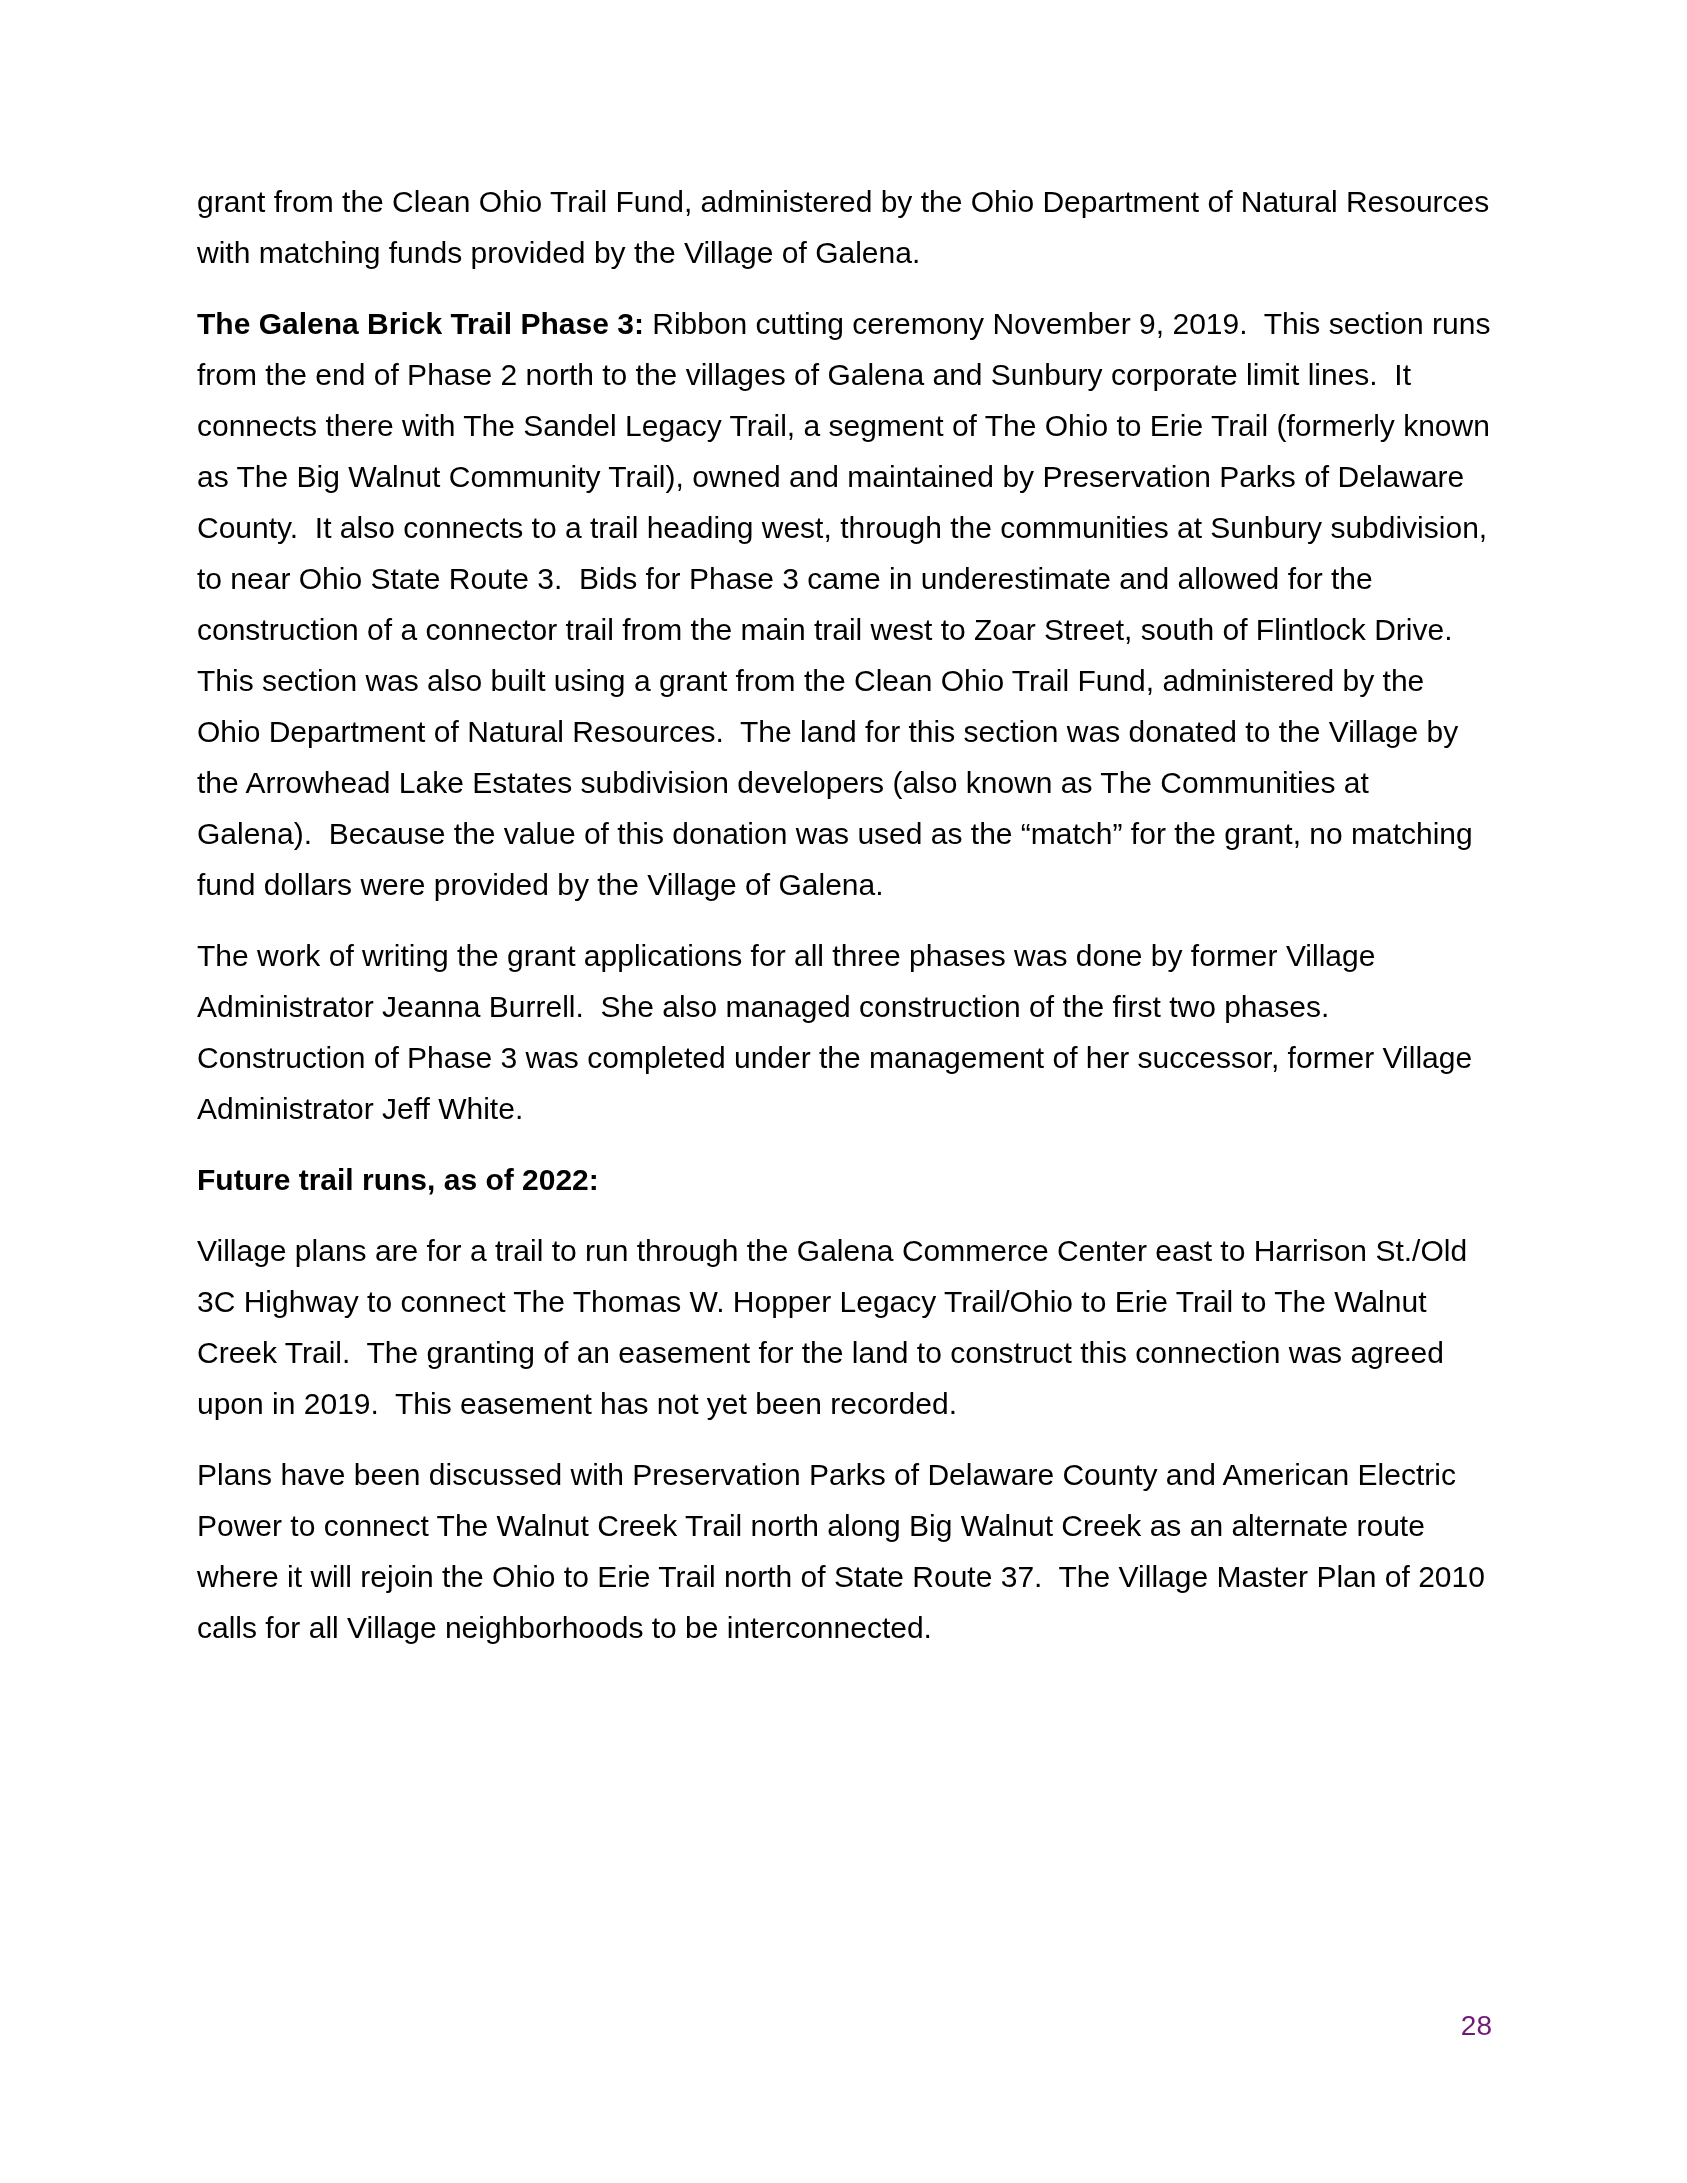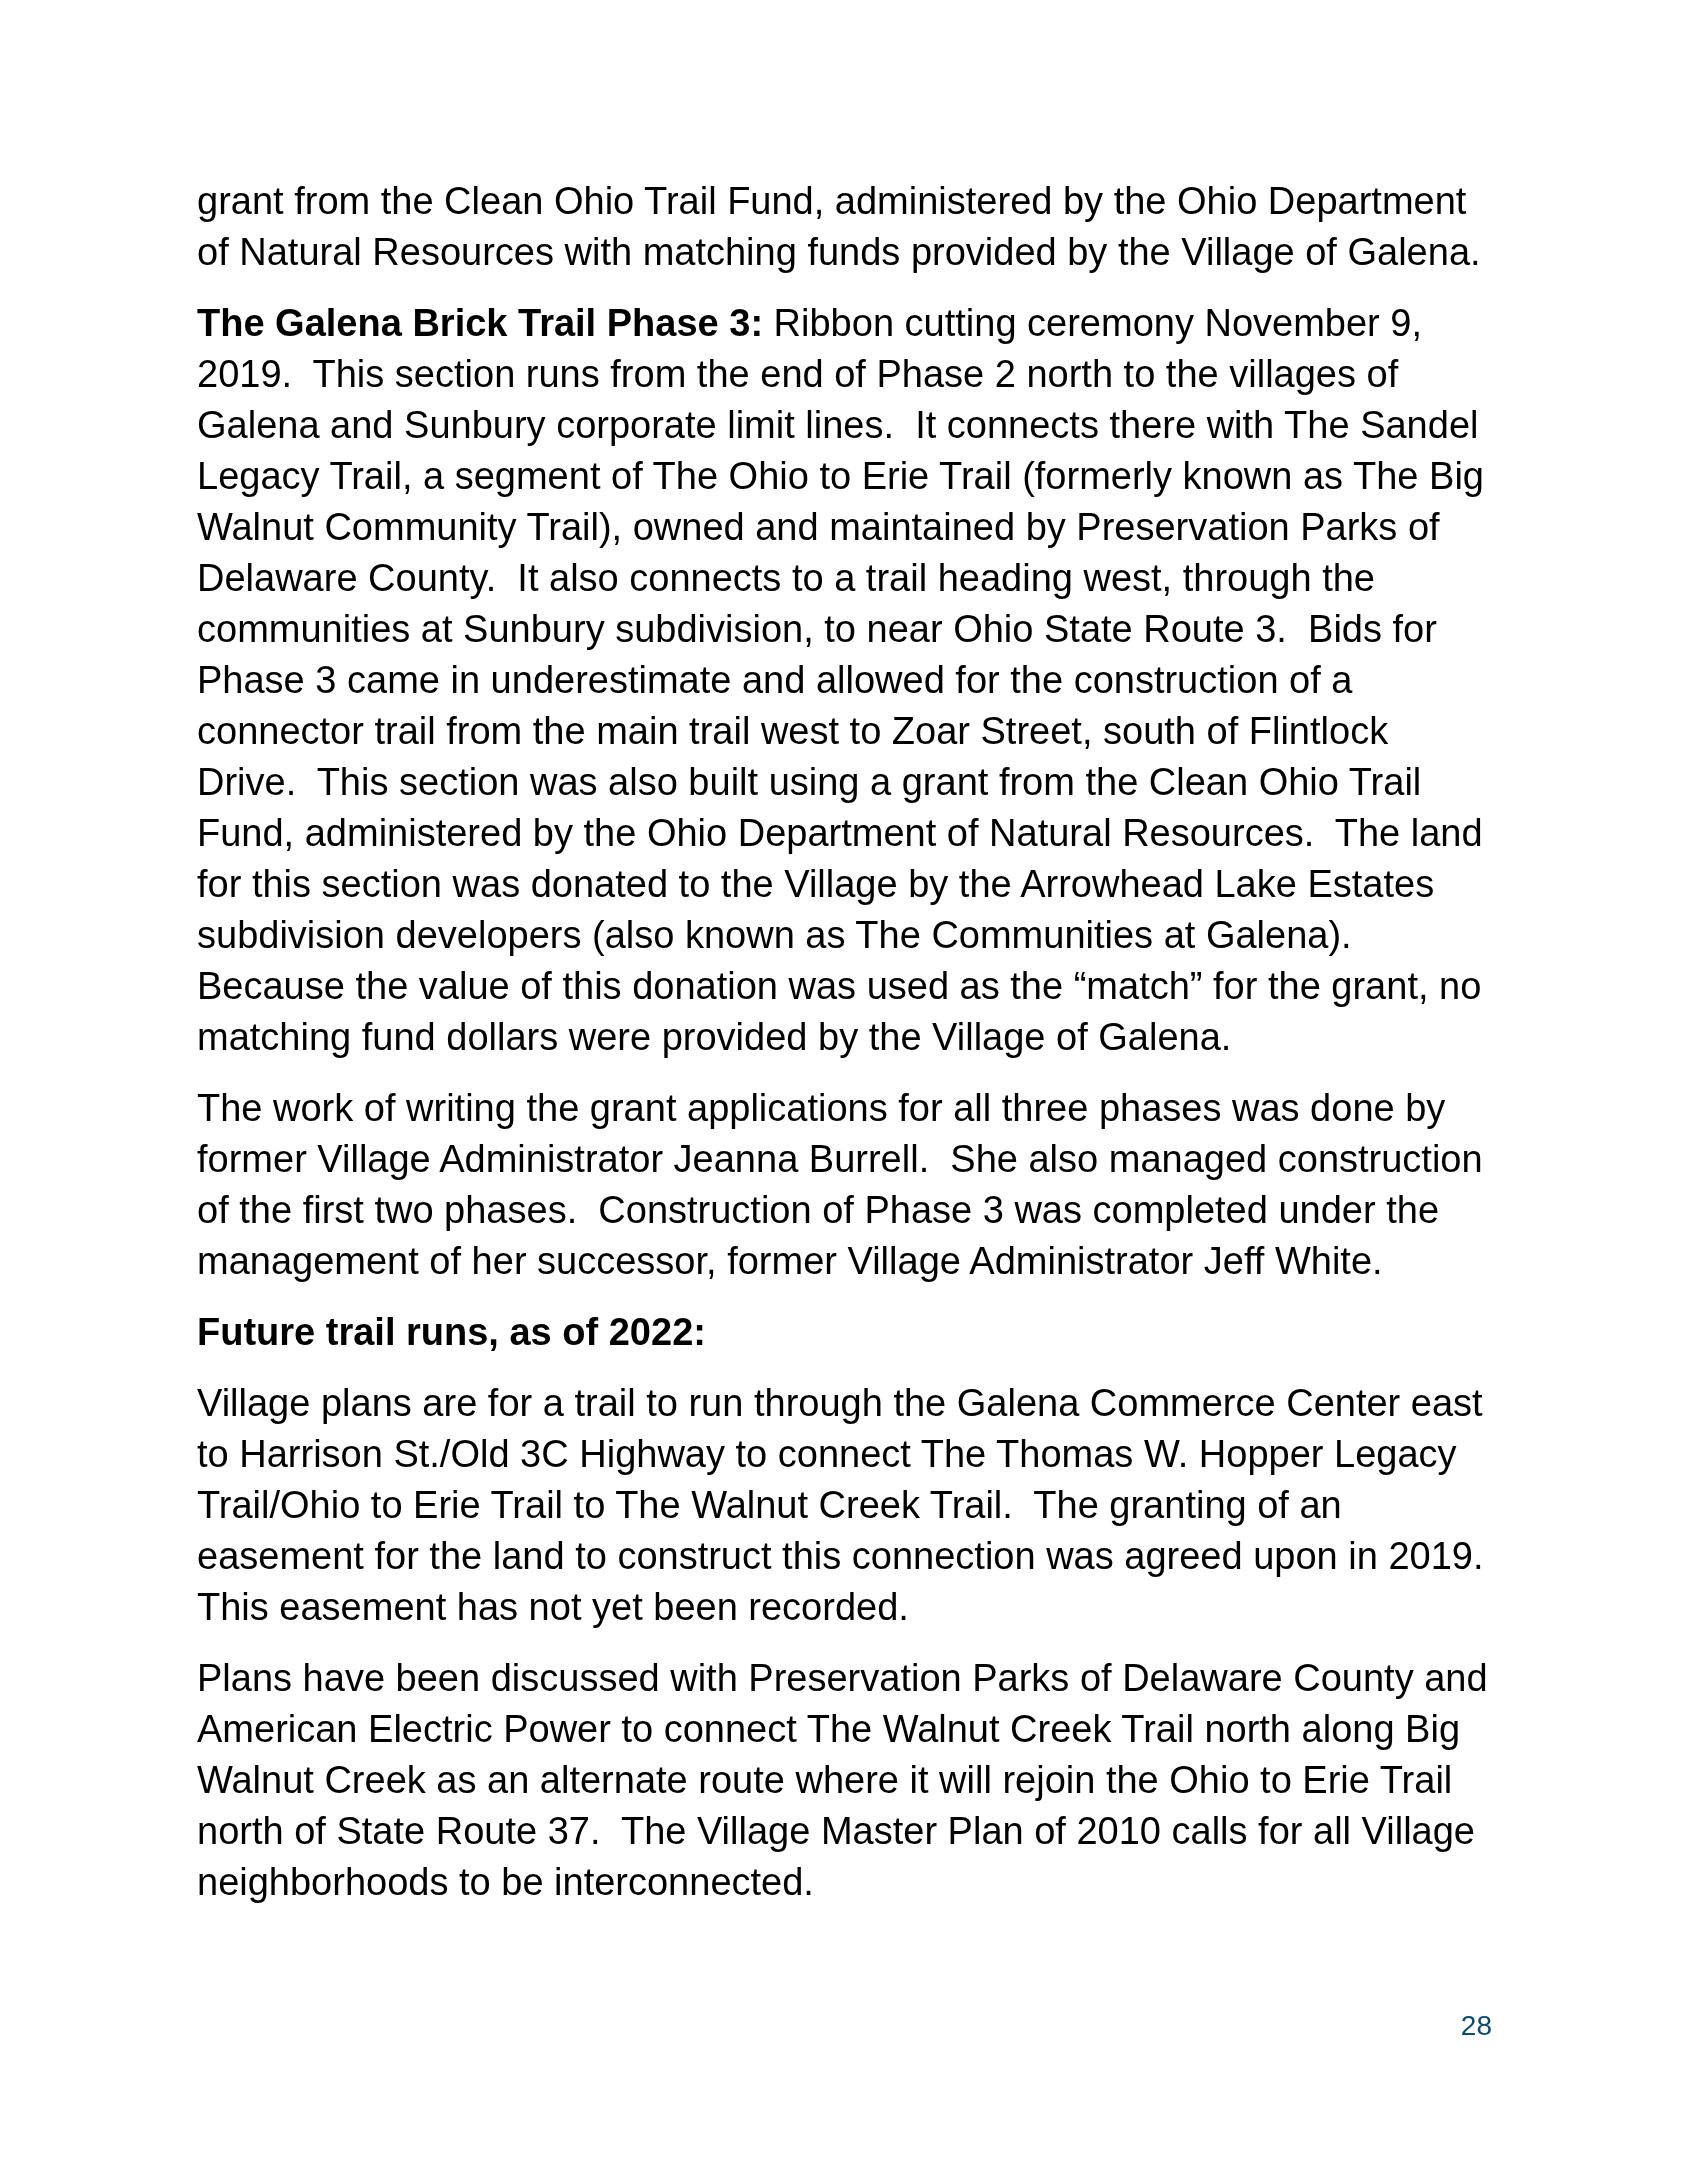--- a/index.html
+++ b/index.html
@@ -19,37 +19,37 @@
   .content {
     position: absolute;
     top: 0;
     left: 0;
     box-sizing: border-box;
     width: 1687px;
     padding: 176px 195px 0 197px;
   }
   .content p {
     margin: 0 0 20px 0;
-    font-size: 38px;
+    font-size: 30px;
     line-height: 51px;
     white-space: pre-wrap;
     text-align: left;
     color: #000000;
   }
   .content p strong {
     font-weight: bold;
     margin-top: 22px;
   }
   .page-number {
     position: absolute;
     top: 2011px;
     right: 195px;
     font-size: 28px;
     line-height: 30px;
-    color: #0c4a6e;
+    color: #701a75;
   }
 </style>
 </head>
 <body>
 
 <div class="page">
   <div class="content">
 
     <p>grant from the Clean Ohio Trail Fund, administered by the Ohio Department of Natural Resources with matching funds provided by the Village of Galena.</p>
 

